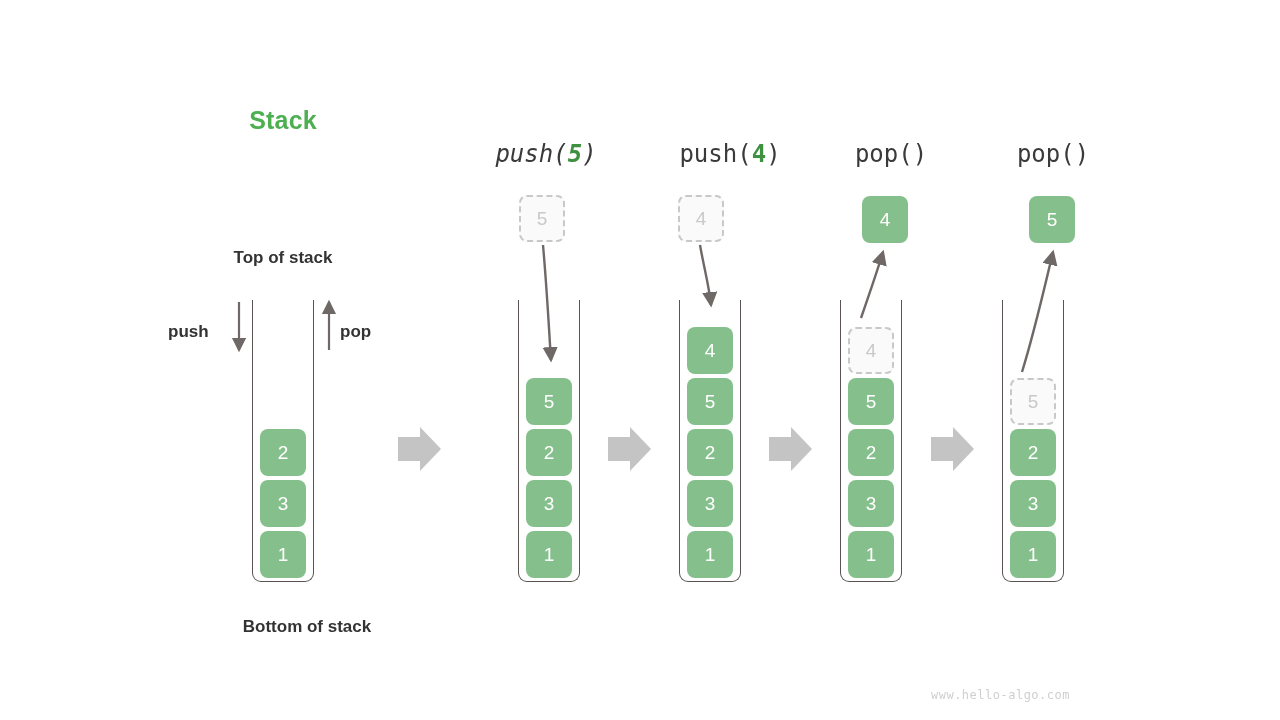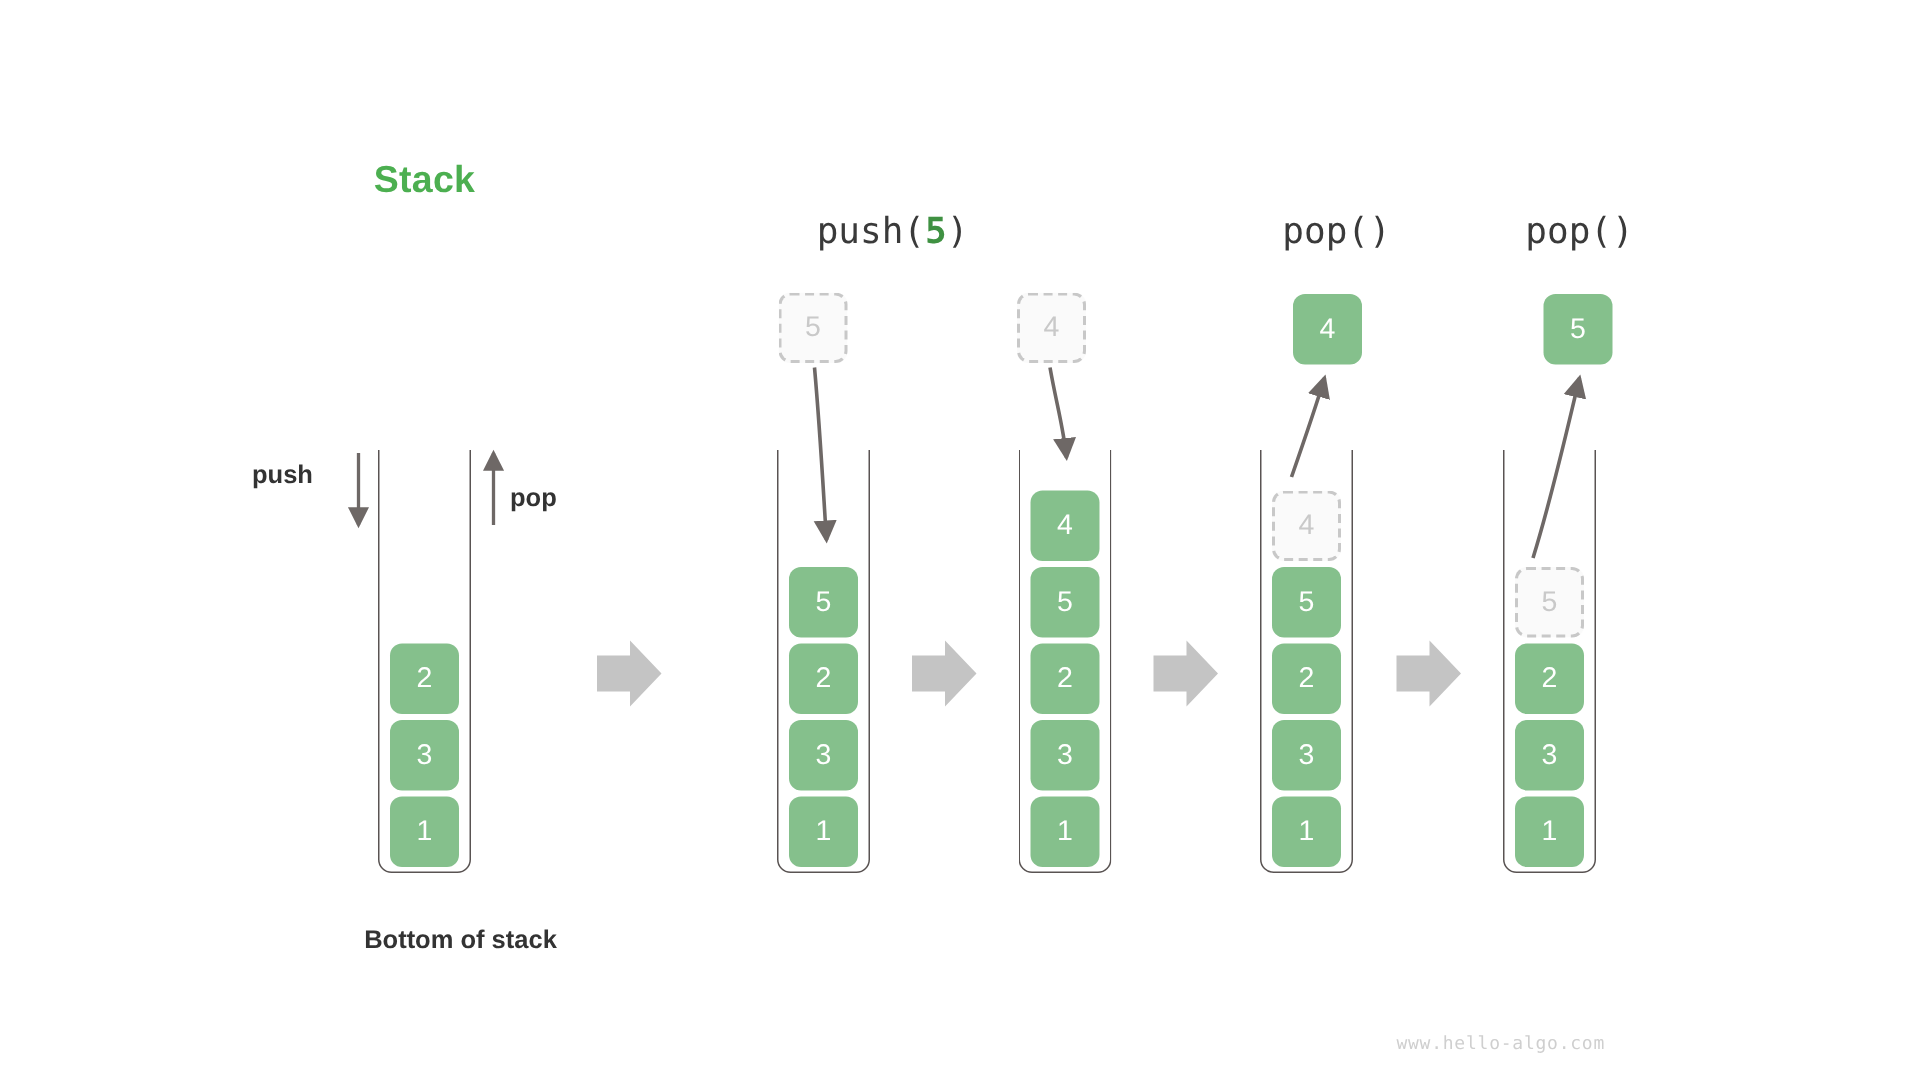--- a/index.html
+++ b/index.html
@@ -47,21 +47,21 @@
   }
   .label-bottom {
     left: 0;
     top: 617px;
     width: 566px;
     text-align: center;
     padding-left: 24px;
   }
   .label-push {
     left: 168px;
-    top: 307px;
+    top: 322px;
   }
   .label-pop {
     left: 340px;
     top: 322px;
     text-align: right;
   }
 
   .op-header {
     position: absolute;
     top: 140px;
@@ -176,34 +176,36 @@
     pointer-events: none;
   }
 </style>
 </head>
 <body>
 
 <div id="canvas">
 
   <div class="title-stack">Stack</div>
 
+  <div class="label-bold label-top">Top of stack</div>
   <div class="label-bold label-bottom">Bottom of stack</div>
   <div class="label-bold label-push">push</div>
   <div class="label-bold label-pop">pop</div>
 
   <div class="stack-col primary" id="stack-initial" style="left:252px;">
     <div class="stack-frame"></div>
     <div class="cell-area">
         <div class="cell">1</div>
         <div class="cell">3</div>
         <div class="cell">2</div>
       </div>
   </div>
 
-  <div class="op-header" id="hdr-0" style="left:505px;"><span>push(</span><span class="arg">5</span><span>)</span></div>
+  <div class="op-header" id="hdr-0" style="left:456px;font-style:italic;"><span>push(</span><span class="arg">5</span><span>)</span></div>
+  <div class="op-header" id="hdr-1" style="left:640px;"><span>push(</span><span class="arg">4</span><span>)</span></div>
   <div class="op-header" id="hdr-2" style="left:801px;"><span>pop(</span><span>)</span></div>
   <div class="op-header" id="hdr-3" style="left:963px;"><span>pop(</span><span>)</span></div>
 
   <div class="float-box ghost" id="float-0" style="left:519px; top:195px;">5</div>
   <div class="float-box ghost" id="float-1" style="left:678px; top:195px;">4</div>
   <div class="float-box solid" id="float-2" style="left:862px; top:196px;">4</div>
   <div class="float-box solid" id="float-3" style="left:1029px; top:196px;">5</div>
 
   <div class="stack-col" id="stack-0" style="left:518px;">
     <div class="stack-frame"></div>

